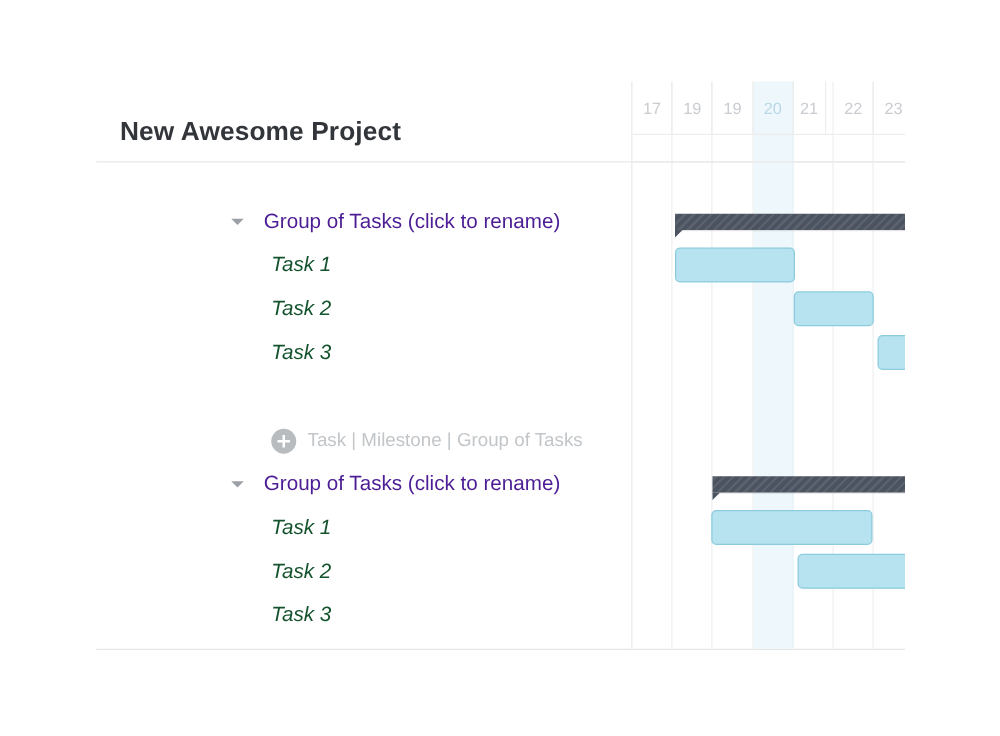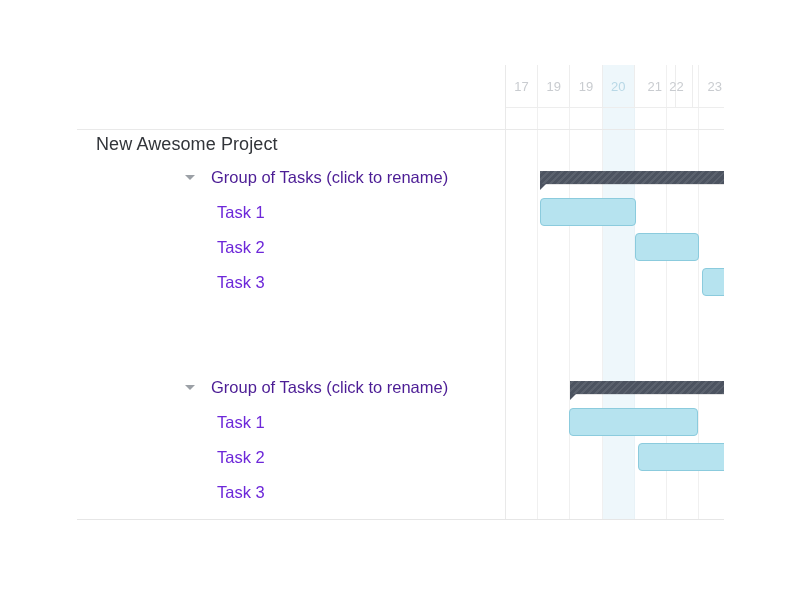--- a/index.html
+++ b/index.html
@@ -39,26 +39,25 @@
     width: 647px;
     height: 65px;
     border-bottom: 1px solid #e9e9e9;
     box-sizing: border-box;
   }
 
   .project-title {
     position: absolute;
     left: 19px;
     top: 29px;
-    font-size: 18px;
-    font-weight: normal;
+    font-size: 21px;
+    font-weight: bold;
     color: #32353a;
     letter-spacing: 0.1px;
     white-space: nowrap;
-    margin-top: 40px;
   }
 
   
   .task-pane {
     position: absolute;
     left: 0; top: 0;
     width: 429px;
     height: 455px;
     background: transparent;
     border-right: 1px solid #e9e9e9;
@@ -97,22 +96,23 @@
     left: 134px;
     font-size: 16.5px;
     color: #4c1d95;
     white-space: nowrap;
   }
 
   .task-label {
     position: absolute;
     left: 140px;
     font-size: 16.5px;
-    color: #6d28d9;
+    color: #14532d;
     white-space: nowrap;
+    font-style: italic;
   }
 
   .add-row {
     position: absolute;
     left: 140px;
     display: flex;
     align-items: center;
   }
 
   .plus-circle {
@@ -257,22 +257,22 @@
           <div class="day-col highlight" style="left: 96.6px; width: 32.2px;"></div>
           <div class="day-col" style="left: 128.8px; width: 32.2px;"></div>
           <div class="day-col" style="left: 161px; width: 32.2px;"></div>
           <div class="day-col" style="left: 193.2px; width: 32.2px;"></div>
         </div>
       <div id="day-heads">
           <div class="day-head" style="left: 0px; width: 32.2px;">17</div>
           <div class="day-head" style="left: 32.2px; width: 32.2px;">19</div>
           <div class="day-head" style="left: 64.4px; width: 32.2px;">19</div>
           <div class="day-head" style="left: 96.6px; width: 32.2px; color: rgb(184, 216, 230);">20</div>
-          <div class="day-head" style="left: 128.8px; width: 41px;">21</div>
-          <div class="day-head" style="left: 155px; width: 32.2px;">22</div>
+          <div class="day-head" style="left: 128.8px; width: 26px;">21</div>
+          <div class="day-head" style="left: 161px; width: 32.2px;">22</div>
           <div class="day-head" style="left: 193.2px; width: 32.2px;">23</div>
         </div>
       <div class="head-underline"></div>
       <div class="tl-divider" style="top:64px"></div>
       <div class="bars-layer" id="bars-layer">
           <div class="group-bar" style="left: 33.81px; width: 188.37px; top: 41px;"></div>
           <div class="group-tail" style="left: 33.81px; top: 54px;"></div>
           <div class="task-bar" style="left: 33.81px; width: 96.6px; top: 68px;"></div>
           <div class="task-bar" style="left: 128.8px; width: 64.4px; top: 103px;"></div>
           <div class="task-bar" style="left: 196.42px; width: 28.98px; top: 138px;"></div>
@@ -291,20 +291,26 @@
           </div>
           <div class="trow" style="top: 65px;">
             <div class="task-label">Task 1</div>
           </div>
           <div class="trow" style="top: 100px;">
             <div class="task-label">Task 2</div>
           </div>
           <div class="trow" style="top: 135px;">
             <div class="task-label">Task 3</div>
           </div>
+          <div class="trow" style="top: 205px;">
+            <div class="add-row">
+              <div class="plus-circle"></div>
+              <div class="add-links">Task | Milestone | Group of Tasks</div>
+            </div>
+          </div>
           <div class="trow" style="top: 240px;">
             <div class="caret"></div>
             <div class="group-label">Group of Tasks (click to rename)</div>
           </div>
           <div class="trow" style="top: 275px;">
             <div class="task-label">Task 1</div>
           </div>
           <div class="trow" style="top: 310px;">
             <div class="task-label">Task 2</div>
           </div>

